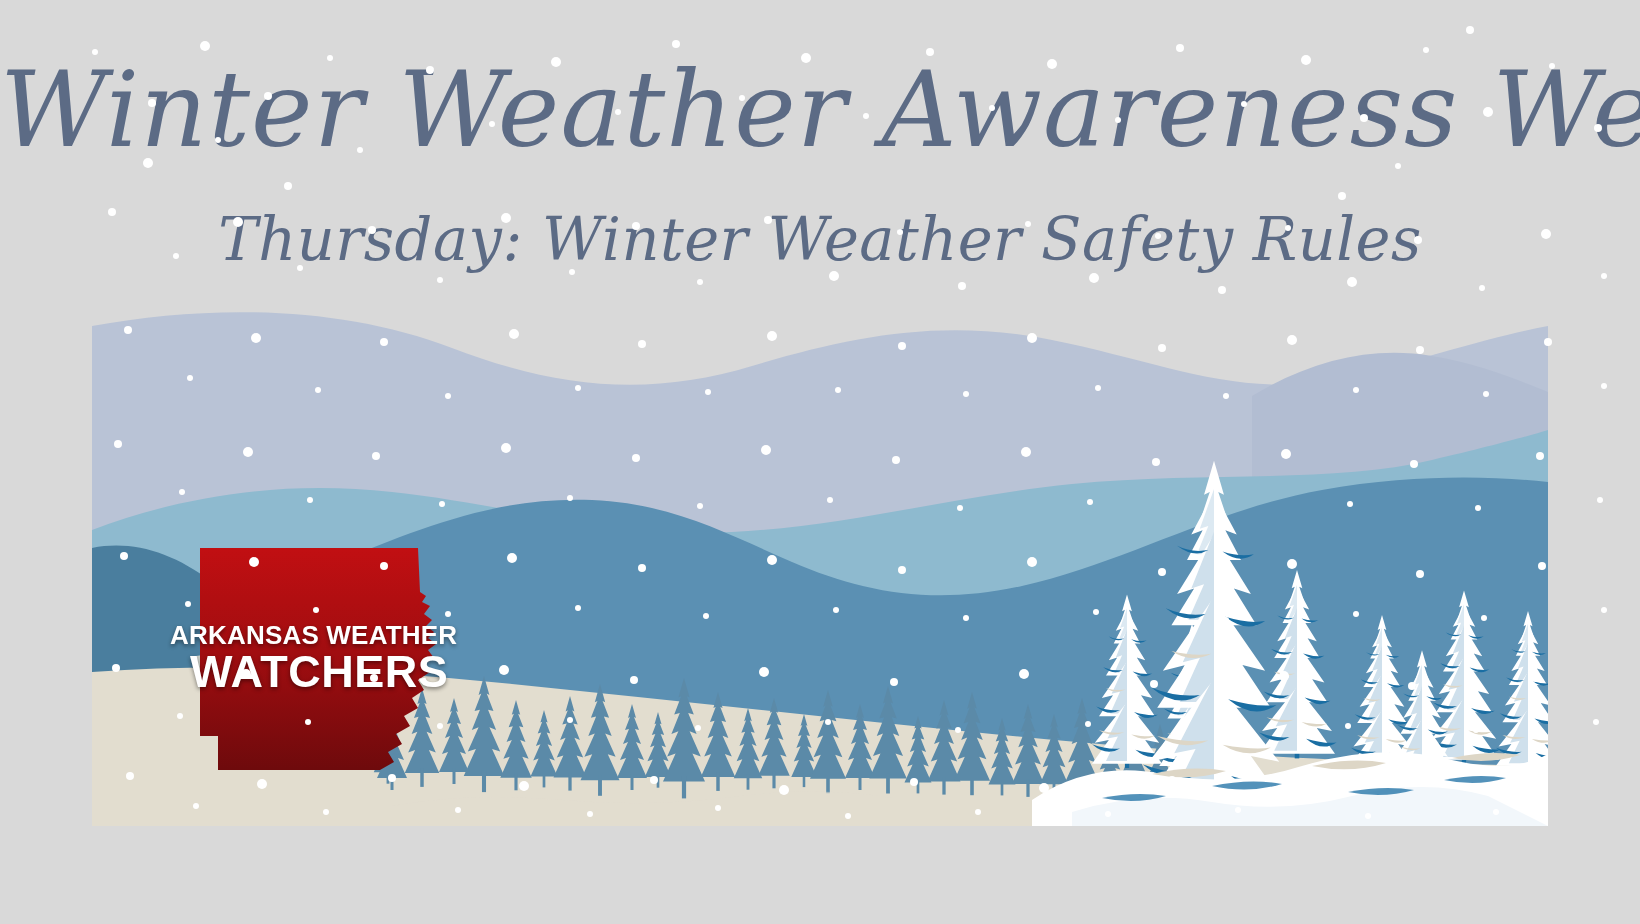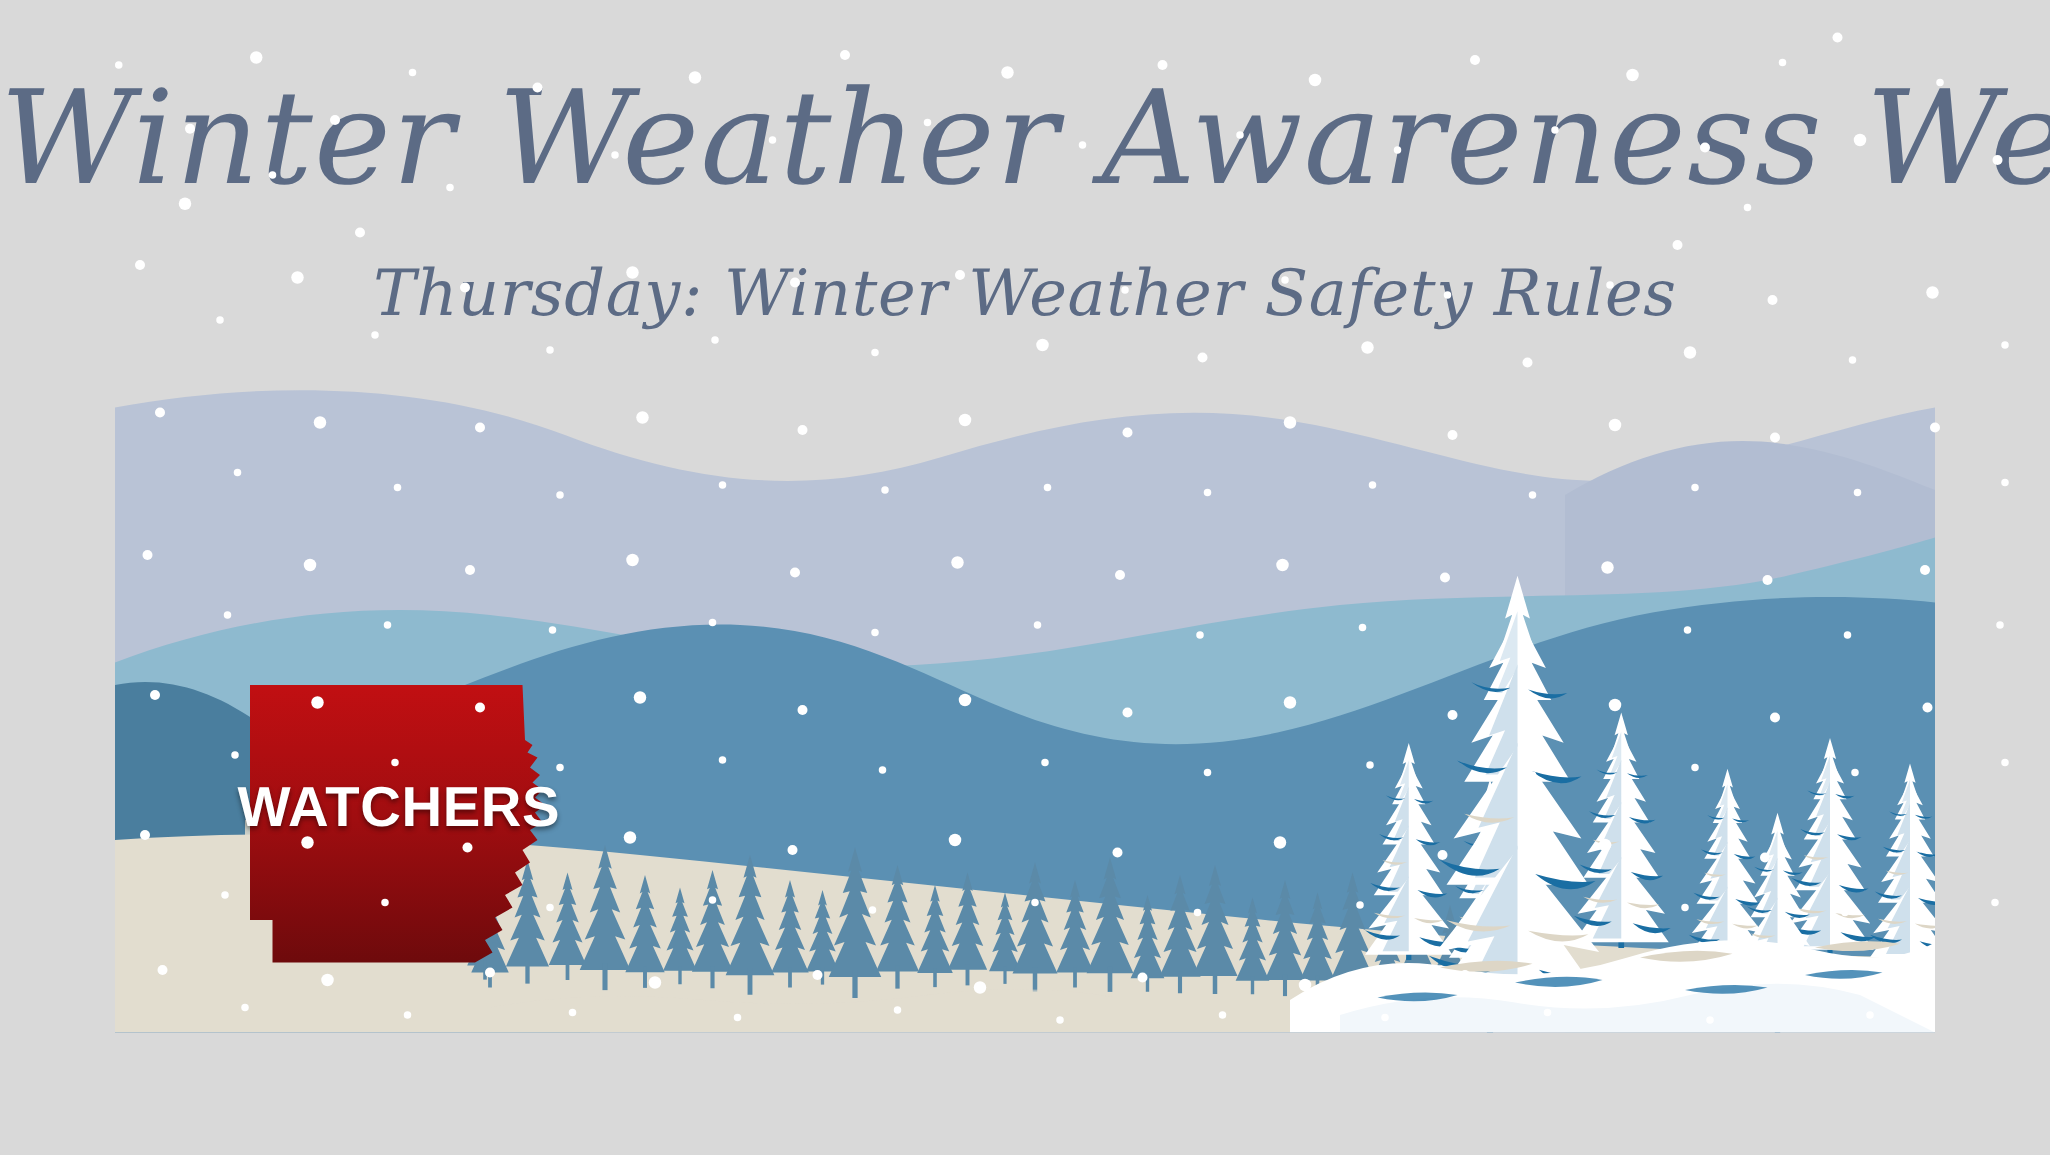--- a/index.html
+++ b/index.html
@@ -50,21 +50,21 @@
   }
   .title-sub {
     position: absolute;
     left: 0;
     top: 208px;
     width: 1640px;
     text-align: center;
     font-family: "DejaVu Serif", serif;
     font-style: italic;
     font-weight: 400;
-    font-size: 51px;
+    font-size: 59px;
     line-height: 1.1;
     letter-spacing: 0.5px;
     color: #5c6b85;
     white-space: nowrap;
   }
 
   
   #illustration {
     position: absolute;
     left: 92px;
@@ -354,20 +354,21 @@
       </defs>
       <path d="M22,8
                L240,8
                L242,52 L248,56 L244,62 L252,66 L246,74 L254,80 L248,86
                L256,92 L250,98 L258,104 L250,110 L256,118 L246,124
                L252,132 L240,140 L246,150 L234,158 L240,168 L226,176
                L232,186 L218,194 L224,204 L210,212 L216,222 L202,230
                L40,230 L40,196 L22,196 Z" fill="url(#arGrad)"></path>
     </svg>
     <div class="logo-text">
+      <div class="logo-line1">ARKANSAS WEATHER</div>
       <div class="logo-line2">WATCHERS</div>
     </div>
   </div>
 
   <div id="snow-layer">
     <svg viewBox="0 0 1640 924" xmlns="http://www.w3.org/2000/svg">
       <g fill="#ffffff">
         <circle cx="95" cy="52" r="3"></circle>
           <circle cx="152" cy="103" r="4"></circle>
         <circle cx="205" cy="46" r="5"></circle>

